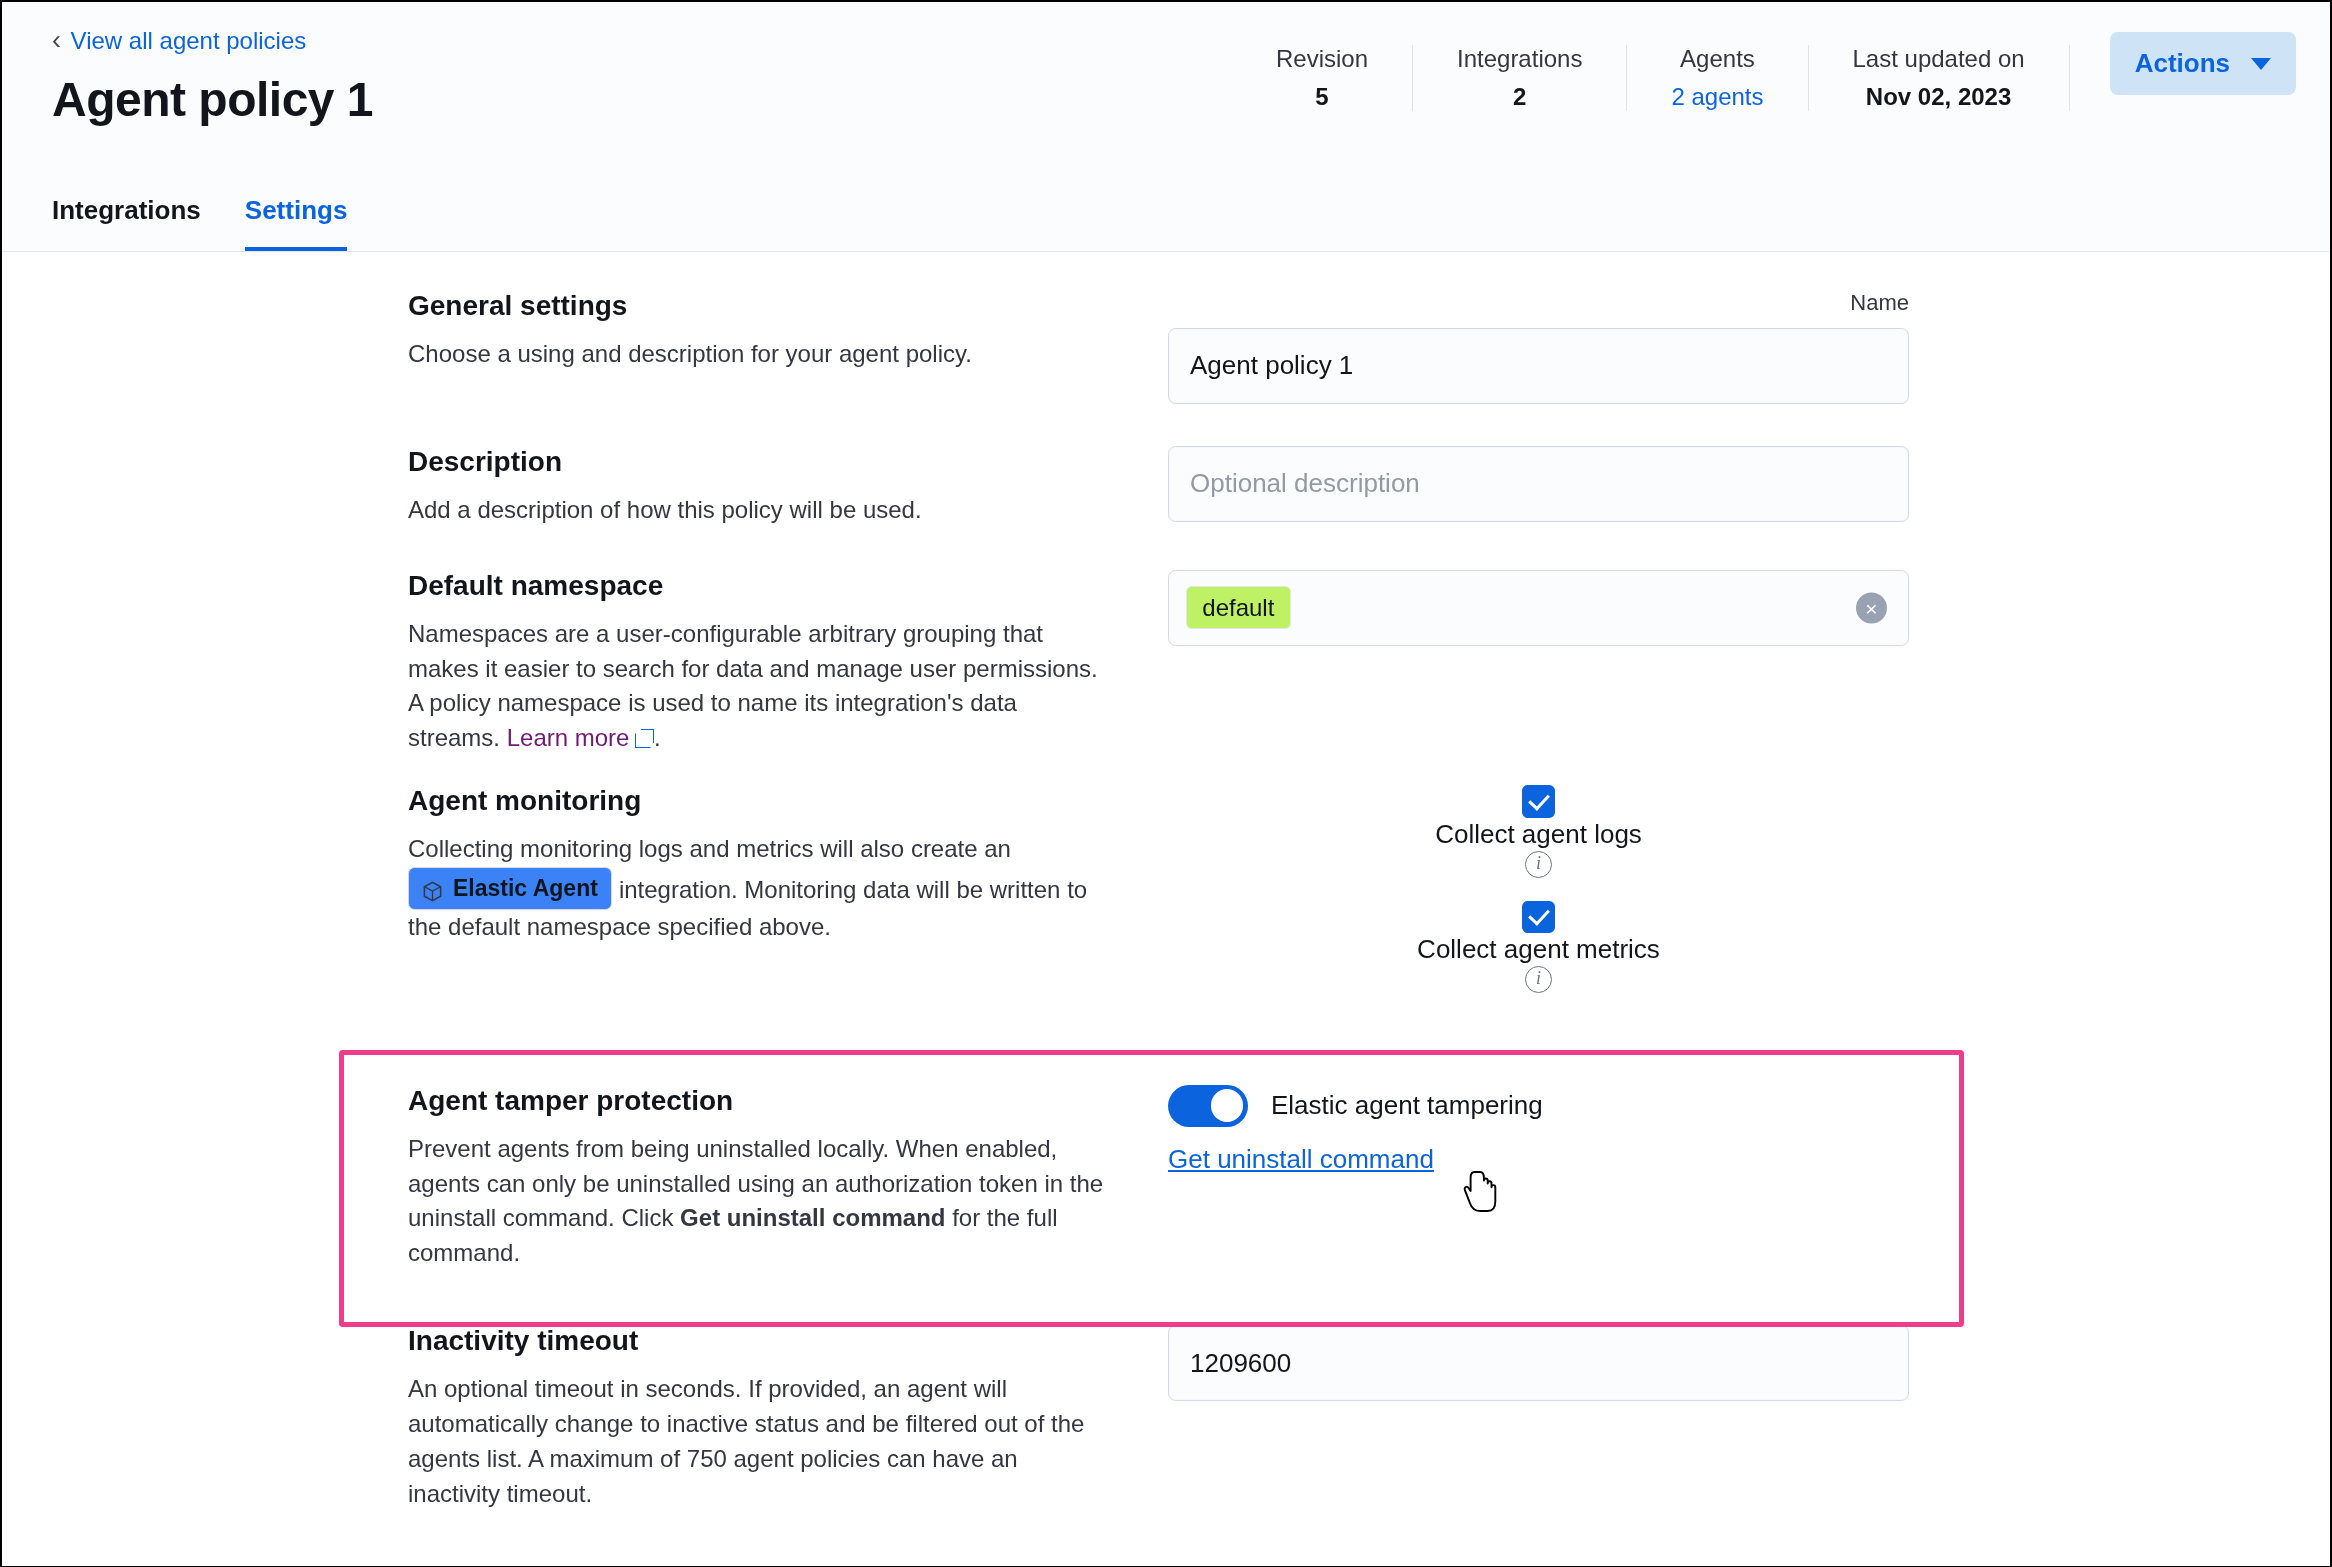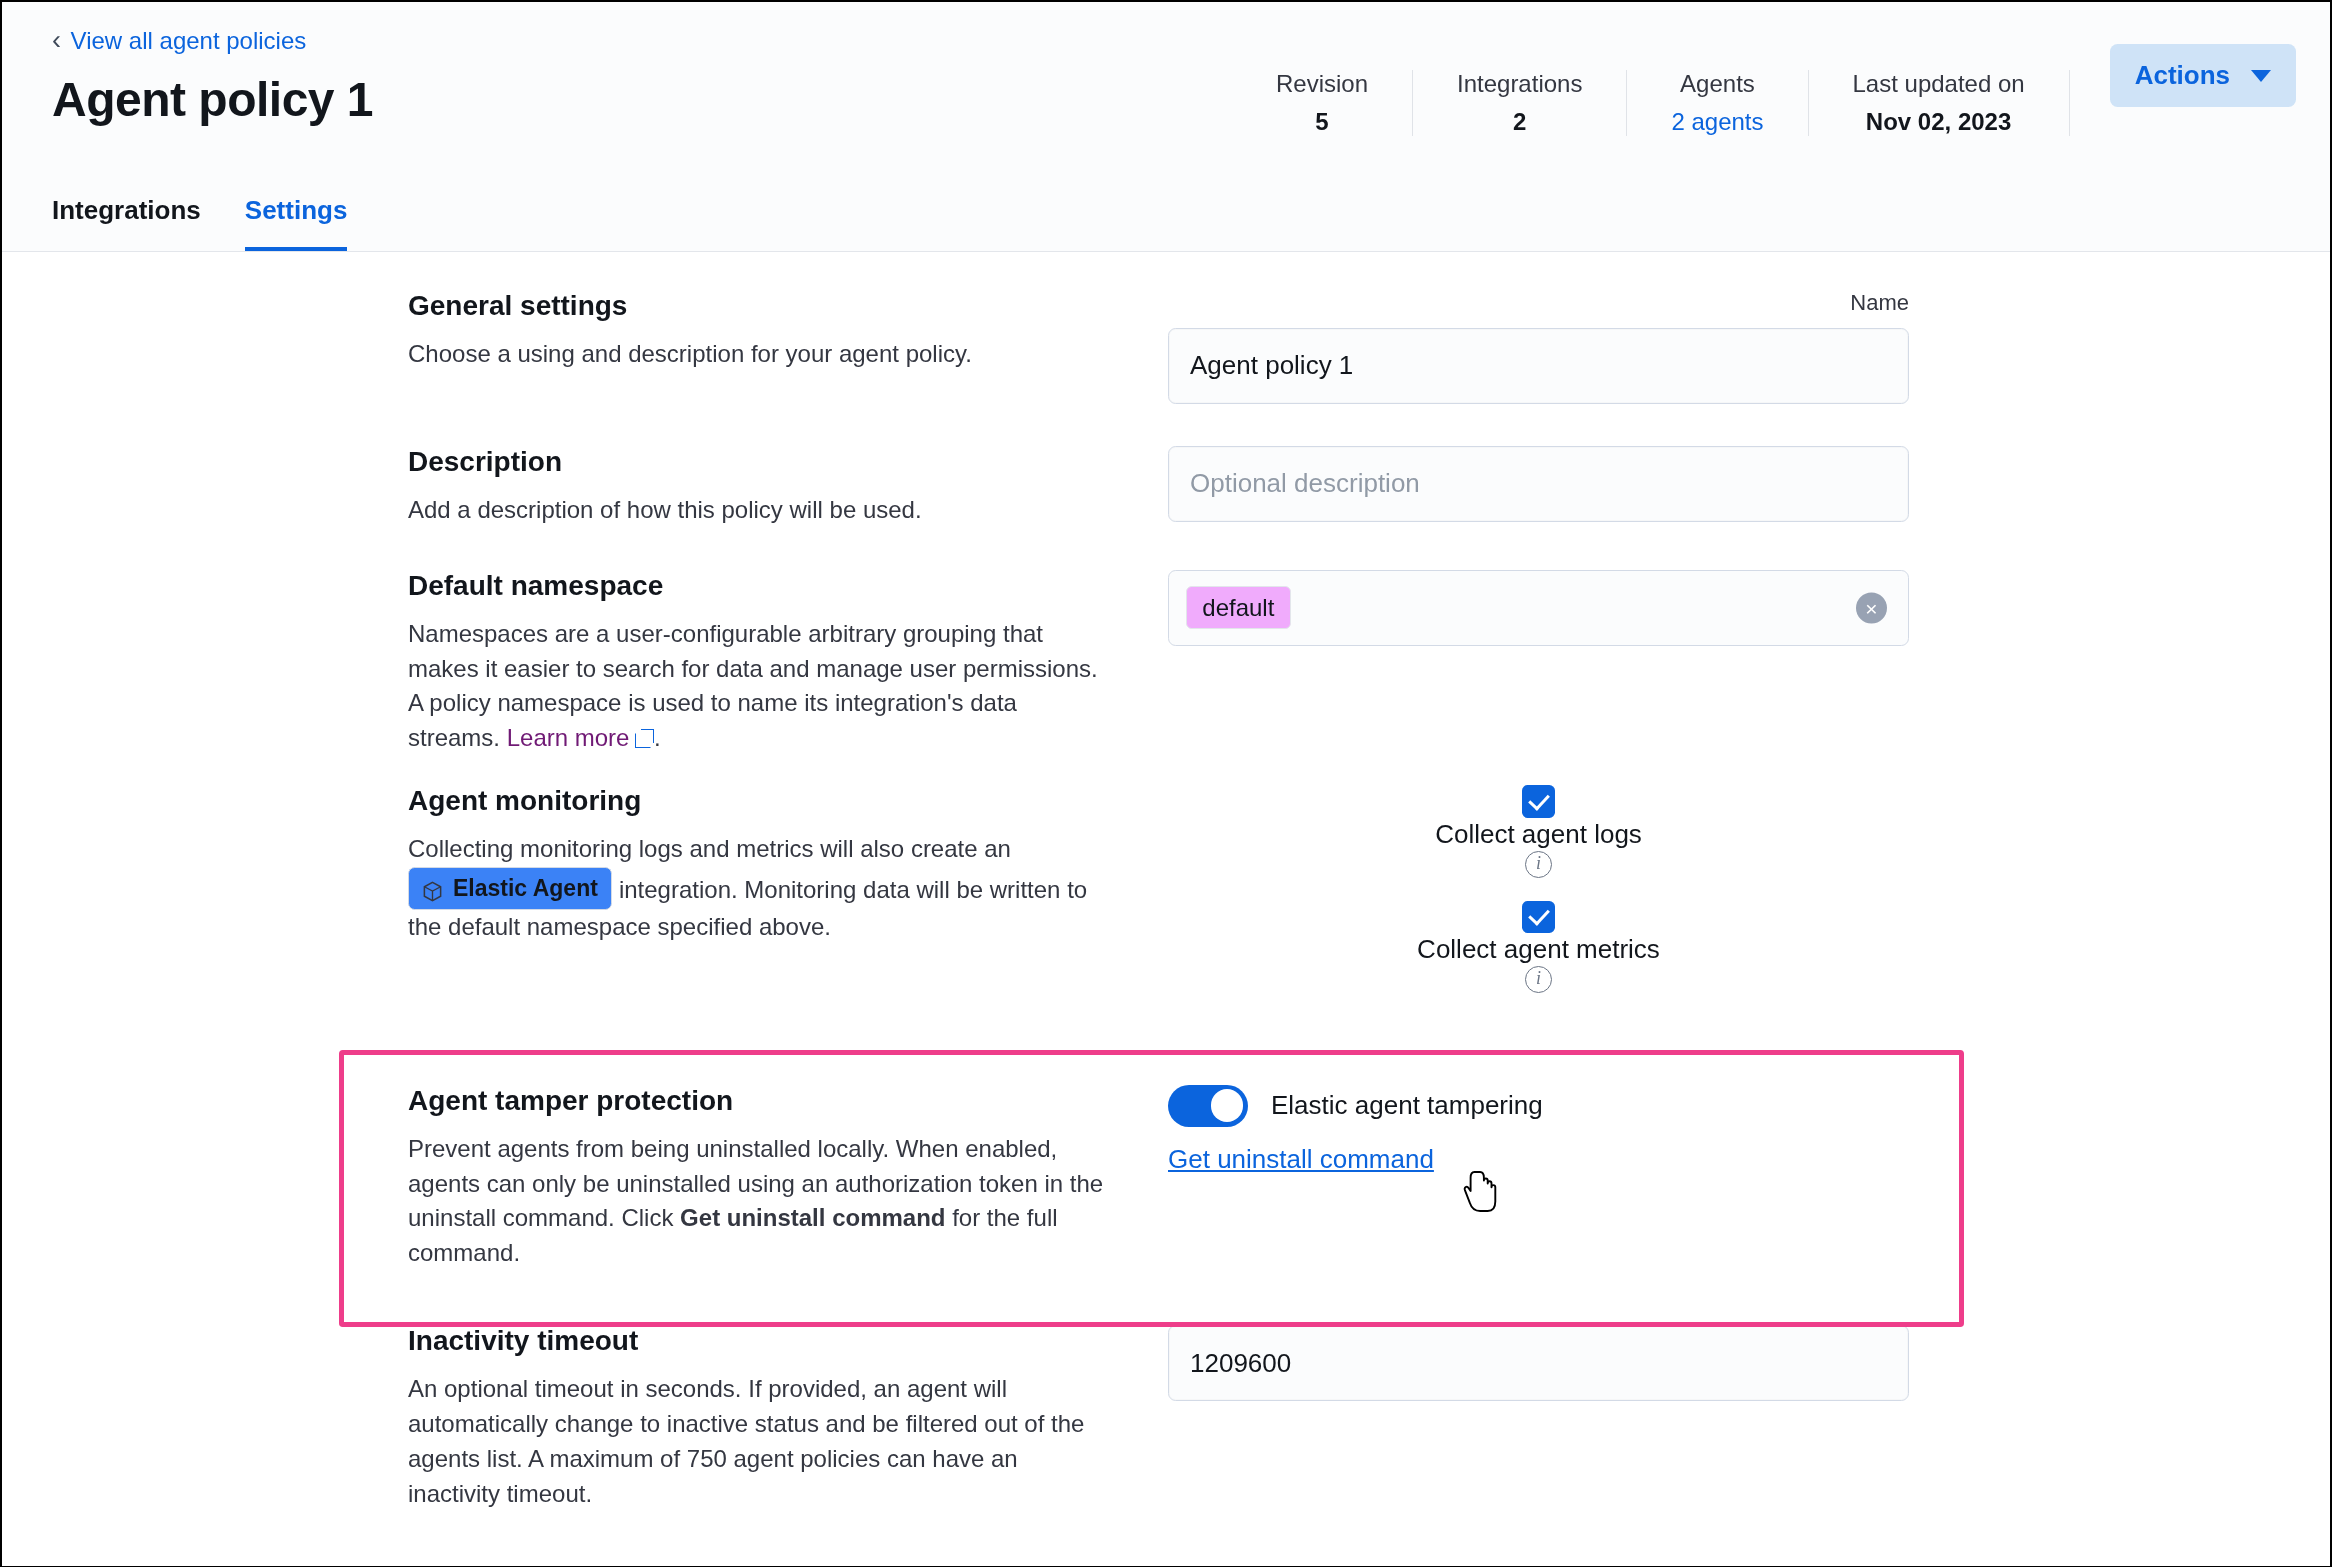--- a/index.html
+++ b/index.html
@@ -42,24 +42,24 @@
   }
   .page-title {
     margin: 17px 0 0 50px;
     font-size: 48px;
     font-weight: bold;
     color: #12161c;
     letter-spacing: -0.5px;
   }
   .stats {
     position: absolute;
-    top: 42px;
+    top: 30px;
     right: 34px;
     display: flex;
-    align-items: flex-end;
+    align-items: center;
     height: 92px;
   }
   .stat {
     display: flex;
     flex-direction: column;
     align-items: center;
     justify-content: flex-start;
     padding: 0 44px;
     border-right: 1.9px solid #e0e3e8;
   }
@@ -169,21 +169,21 @@
     min-height: 76px;
     border: 1px solid #d3dae6;
     border-radius: 7.6px;
     background: #fbfcfd;
     display: flex;
     align-items: center;
     padding: 0 17px;
     position: relative;
   }
   .pill {
-    background: #f0abfc;
+    background: #bef264;
     border: 1px solid #e3e6eb;
     border-radius: 5.7px;
     font-size: 24px;
     color: #12161c;
     padding: 6.7px 15.3px;
   }
   .clear-x {
     position: absolute;
     right: 21px;
     top: 50%;

